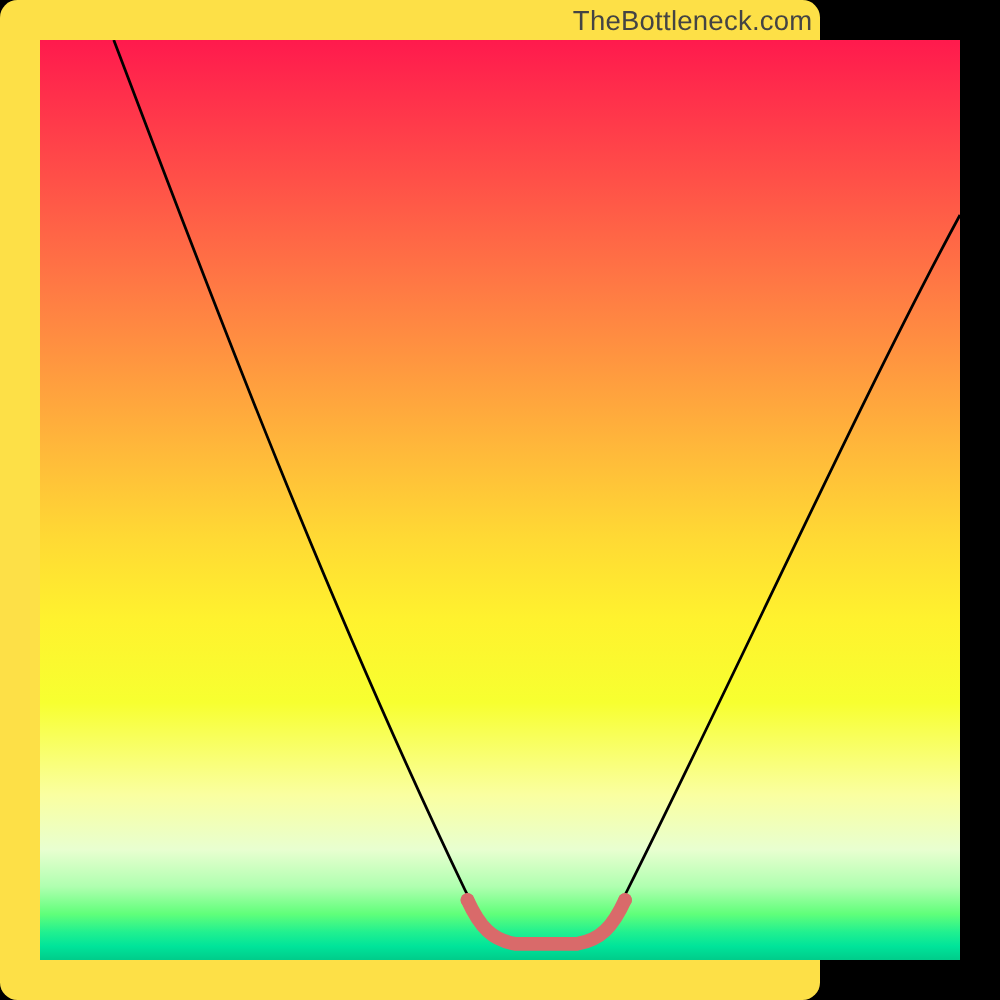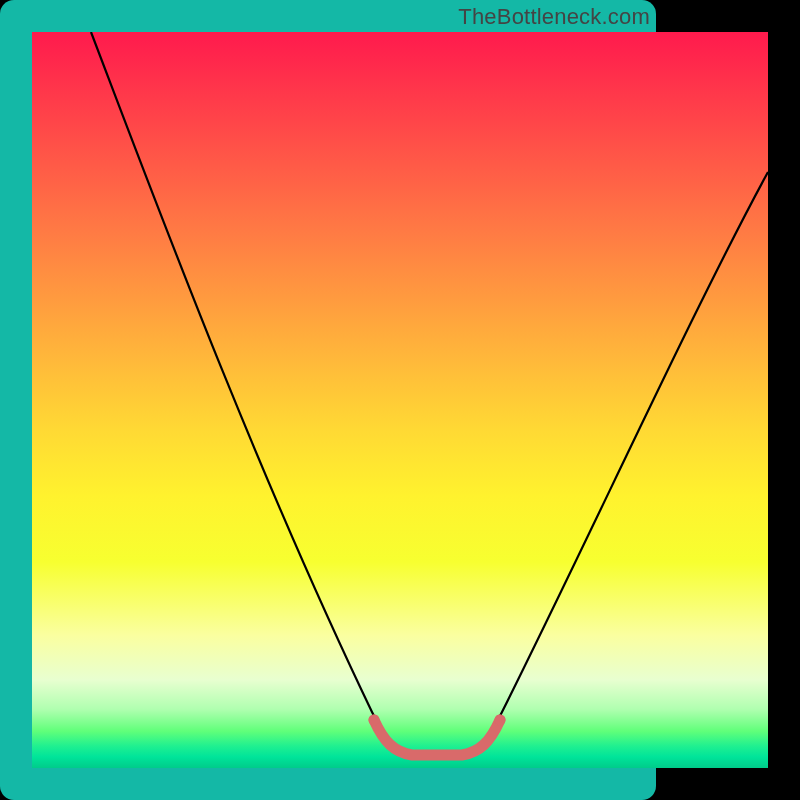--- a/index.html
+++ b/index.html
@@ -8,21 +8,21 @@
     background: #000;
     width: 800px;
     height: 800px;
     overflow: hidden;
     font-family: Arial, Helvetica, sans-serif;
   }
   .frame {
     position: relative;
     width: 656px;
     height: 800px;
-    background: #14b8a6;
+    background: #fde047;
     border-radius: 14px;
   }
   .plot-area {
     position: absolute;
     left: 32px;
     top: 32px;
     width: 736px;
     height: 736px;
     overflow: hidden;
   }

